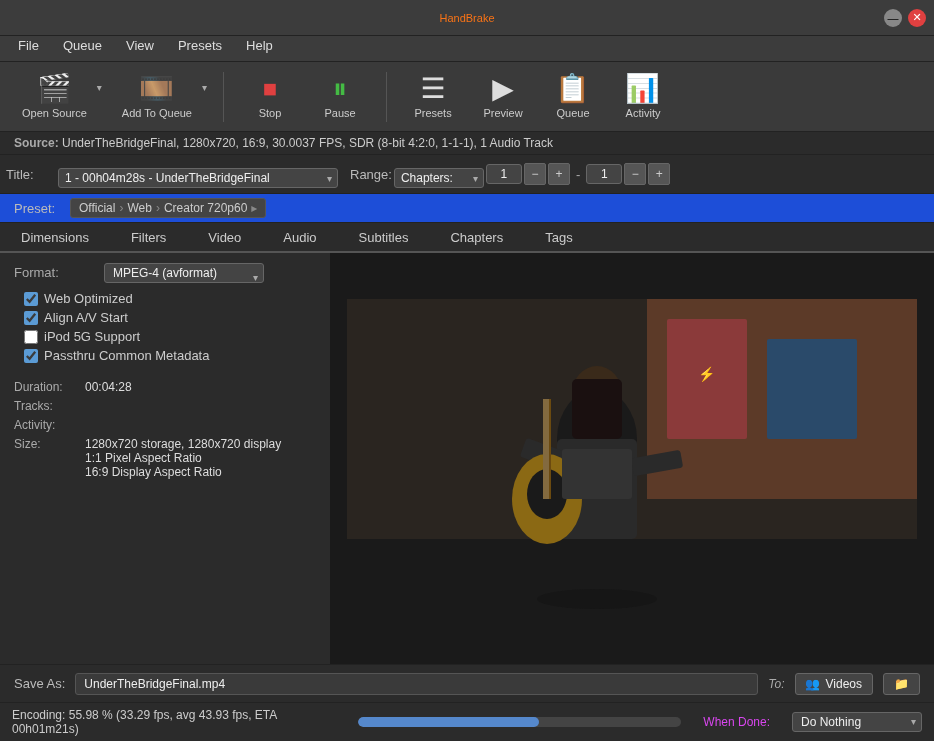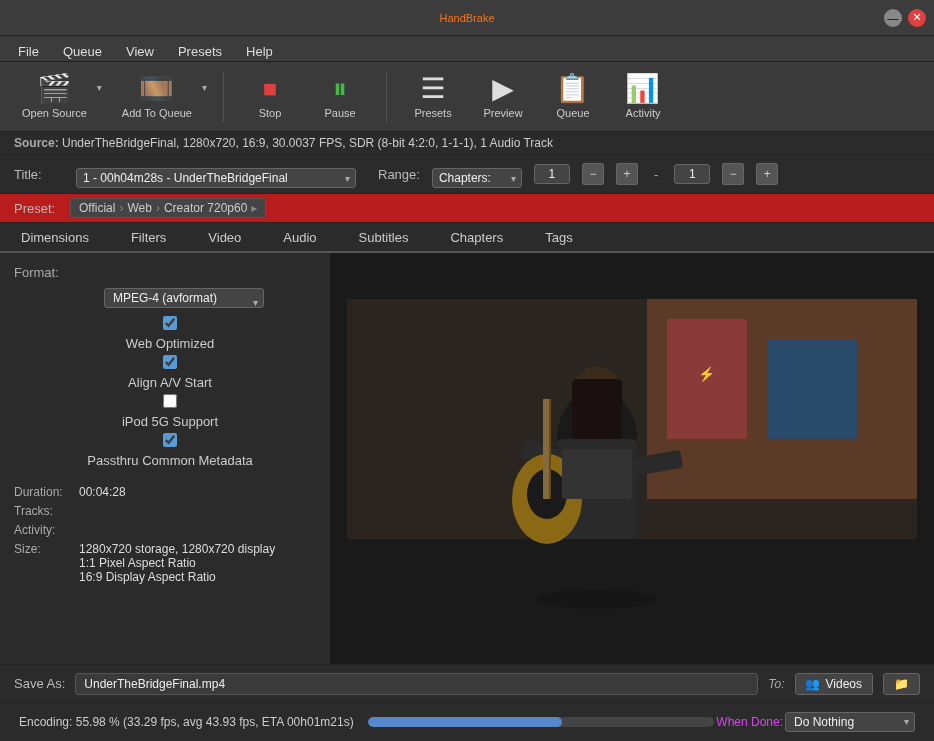--- a/index.html
+++ b/index.html
@@ -43,21 +43,21 @@
       font-size: 11px;
     }
     .title-btn.minimize { background: #888; }
     .title-btn.close { background: #e04040; color: white; }
 
     
     #menubar {
       background: #3c3c3c;
       height: 26px;
       display: flex;
-      align-items: flex-end;
+      align-items: flex-start;
       padding: 0 8px;
       border-bottom: 1px solid #222;
       gap: 4px;
     }
     .menu-item {
       padding: 2px 10px;
       cursor: pointer;
       border-radius: 3px;
       color: #ddd;
       font-size: 13px;
@@ -118,22 +118,22 @@
       font-size: 12px;
       color: #ccc;
       border-bottom: 1px solid #222;
     }
     #sourcebar span.label { color: #aaa; font-weight: bold; }
 
     
     #title-row {
       display: flex;
       align-items: center;
-      padding: 5px 14px;
-      gap: 12px;
+      padding: 5px 6px;
+      gap: 2px;
       border-bottom: 1px solid #222;
       background: #2b2b2b;
     }
     .field-label { color: #bbb; min-width: 50px; }
     .title-select {
       background: #444;
       border: 1px solid #666;
       color: #eee;
       padding: 2px 6px;
       border-radius: 3px;
@@ -189,21 +189,21 @@
       border-radius: 2px;
     }
     .dash { margin: 0 4px; color: #aaa; }
 
     
     #preset-row {
       display: flex;
       align-items: center;
       padding: 4px 14px;
       border-bottom: 1px solid #222;
-      background: #b91c1c;
+      background: #1d4ed8;
       gap: 6px;
     }
     .preset-path {
       display: flex;
       align-items: center;
       gap: 4px;
       font-size: 12px;
       color: #ccc;
       background: #444;
       border: 1px solid #555;
@@ -253,49 +253,48 @@
       display: flex;
       align-items: flex-start;
       margin-bottom: 8px;
       gap: 25px;
     }
     .field-row .field-label { min-width: 65px; color: #aaa; padding-top: 2px; }
     .format-select-wrapper {
       position: relative;
       display: inline-flex;
       align-items: flex-end;
-      margin-top: 25px;
     }
     .format-select {
       background: #444;
       border: 1px solid #666;
       color: #eee;
       padding: 2px 24px 2px 8px;
       border-radius: 3px;
       font-size: 12px;
       appearance: none;
       cursor: pointer;
       width: 160px;
     }
     .checkbox-row {
       display: flex;
       align-items: center;
       gap: 6px;
       margin: 4px 0;
       padding-left: 10px;
-      flex-direction: column;
     }
     .checkbox-row input[type=checkbox] {
       cursor: pointer;
       accent-color: #5b9bd5;
       width: 14px; height: 14px;
     }
     .checkbox-label { color: #ccc; font-size: 13px; cursor: pointer; }
     .info-row {
       display: flex;
+      gap: 6px;
       margin: 5px 0;
     }
     .info-label { color: #aaa; min-width: 65px; font-size: 12px; }
     .info-value { color: #ddd; font-size: 12px; }
 
     
     #preview-area {
       flex: 1;
       background: #1a1a1a;
       display: flex;
@@ -338,22 +337,22 @@
       font-size: 12px;
     }
 
     
     #encoding-bar {
       height: 38px;
       background: #2b2b2b;
       border-top: 1px solid #222;
       display: flex;
       align-items: center;
-      padding: 0 19px;
-      gap: 2px;
+      padding: 0 12px;
+      gap: 22px;
     }
     .encoding-text { font-size: 12px; color: #ccc; flex: 1; }
     .progress-wrapper {
       position: relative;
       flex: 1;
       height: 10px;
       background: #444;
       border-radius: 5px;
       overflow: hidden;
     }

